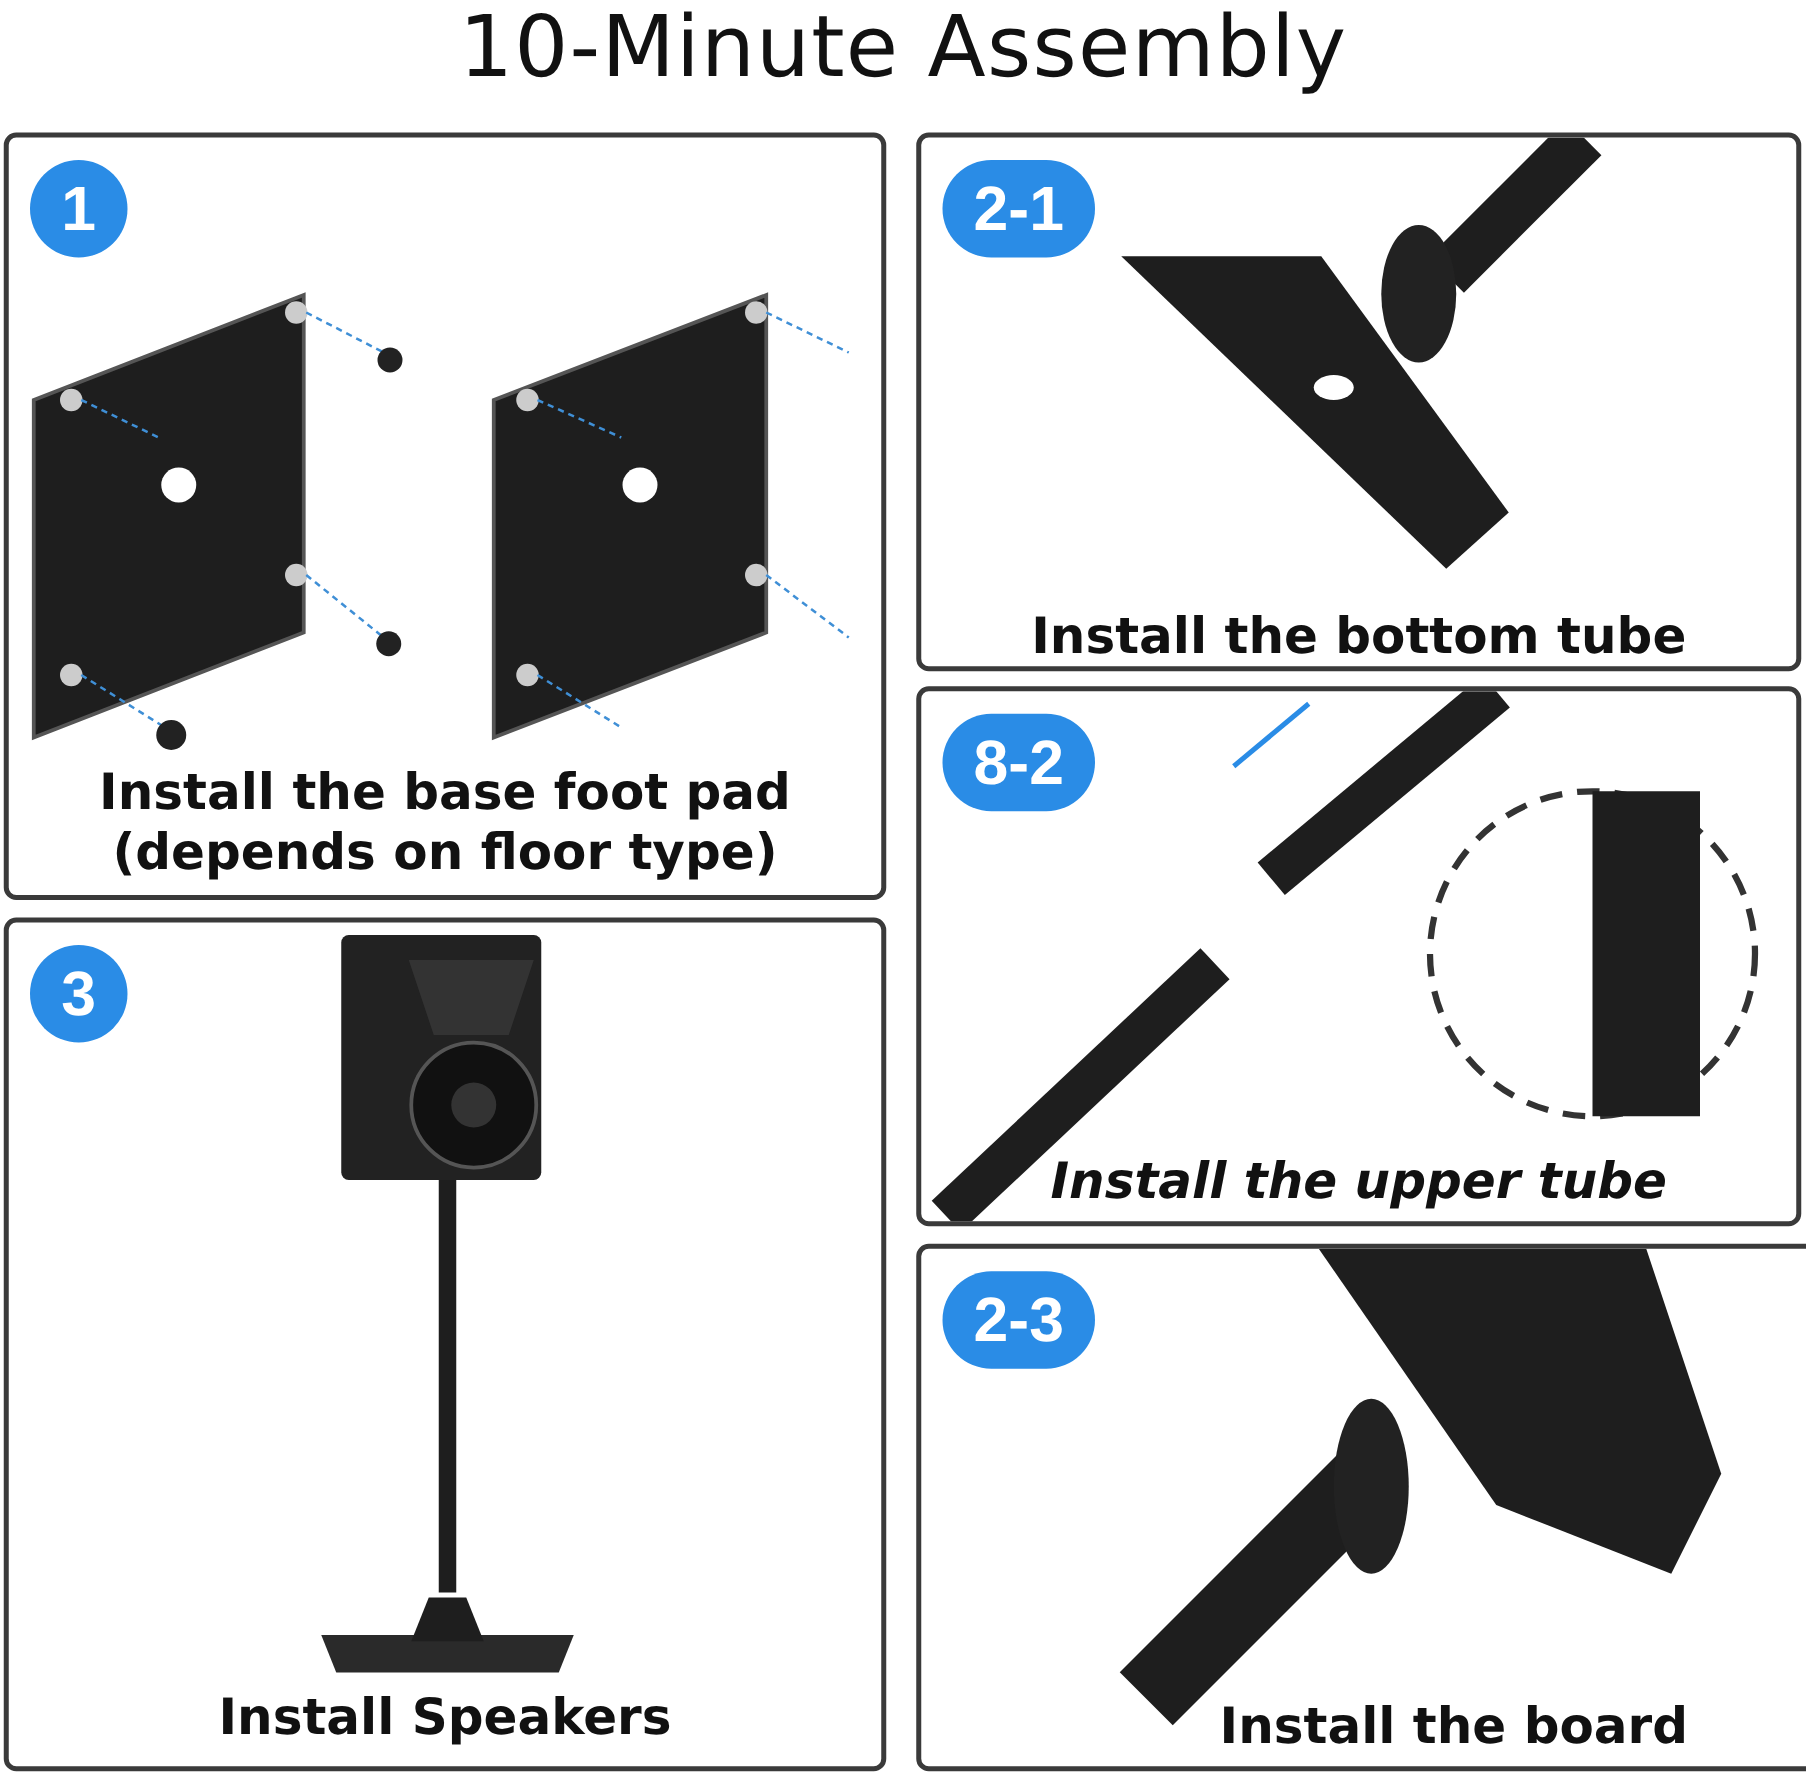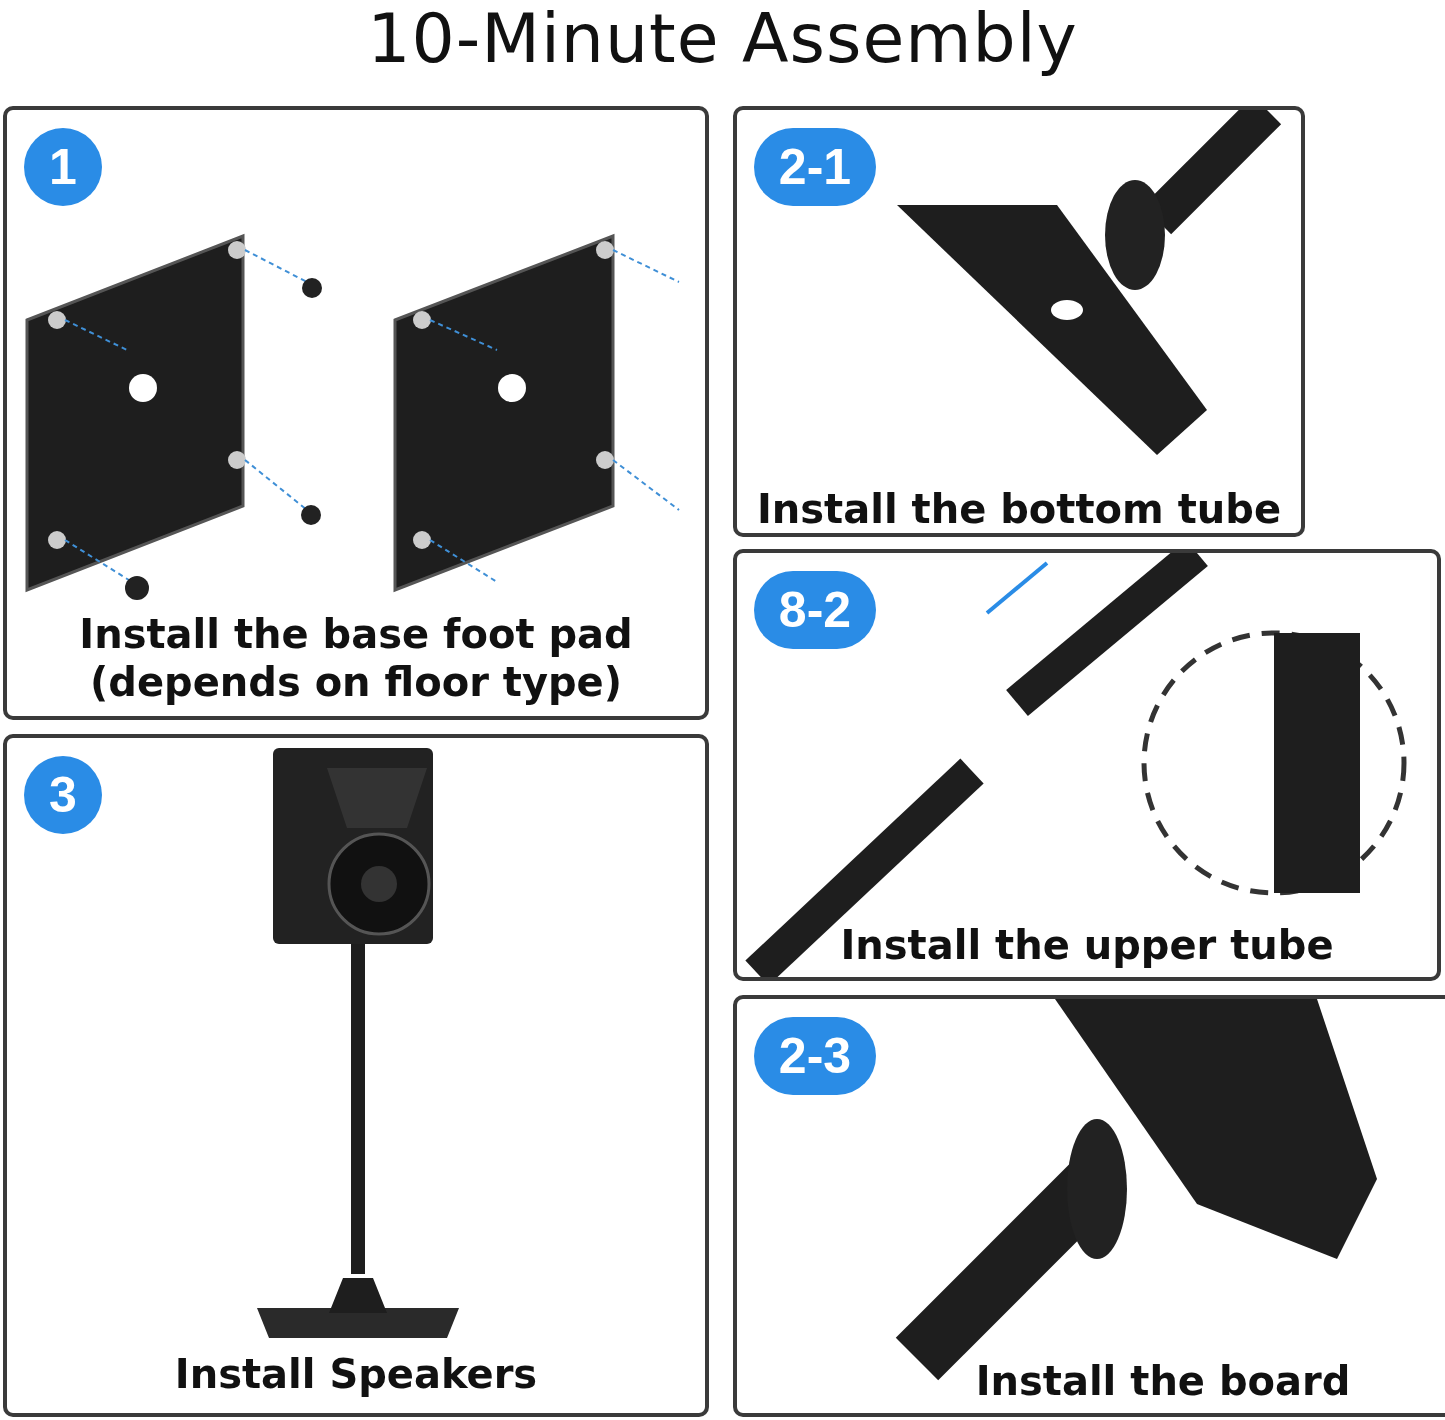--- a/index.html
+++ b/index.html
@@ -45,41 +45,41 @@
     <g fill="#222">
         <circle cx="305" cy="118" r="10"></circle>
         <circle cx="304" cy="345" r="10"></circle>
         <circle cx="130" cy="418" r="12"></circle>
       </g>
   </svg>
   <div class="caption" style="top:548px;">(depends on floor type)</div>
   <div class="caption" style="top:500px;">Install the base foot pad</div>
 </div>
 
-<div class="panel" style="left:733px;top:106px;width:572px;height:431px;">
+<div class="panel" style="left:733px;top:106px;width:708px;height:431px;">
   <div class="badge" style="left:17px;top:18px;width:122px;height:78px;font-size:50px;">2-1</div>
   <svg width="700" height="360" style="left:0;top:0">
     <polygon points="160,95 320,95 470,300 420,345" fill="#1e1e1e"></polygon>
     <line x1="420" y1="110" x2="530" y2="0" stroke="#1e1e1e" stroke-width="40"></line>
     <ellipse cx="398" cy="125" rx="30" ry="55" fill="#222"></ellipse>
     <ellipse cx="330" cy="200" rx="16" ry="10" fill="#fff"></ellipse>
   </svg>
   <div class="caption" style="top:375px;">Install the bottom tube</div>
 </div>
 
 <div class="panel" style="left:733px;top:549px;width:708px;height:432px;">
   <div class="badge" style="left:17px;top:18px;width:122px;height:78px;font-size:50px;">8-2</div>
   <svg width="700" height="430" style="left:0;top:0">
     <line x1="280" y1="150" x2="460" y2="0" stroke="#1e1e1e" stroke-width="34"></line>
     <line x1="20" y1="420" x2="235" y2="218" stroke="#1e1e1e" stroke-width="34"></line>
     <line x1="250" y1="60" x2="310" y2="10" stroke="#2a8ce6" stroke-width="4"></line>
     <circle cx="537" cy="210" r="130" fill="none" stroke="#333" stroke-width="5" stroke-dasharray="18,12"></circle>
     <rect x="537" y="80" width="86" height="260" fill="#1e1e1e"></rect>
   </svg>
-  <div class="caption" style="top:368px;">Install the upper tube</div>
+  <div class="caption" style="top:368px;font-style:italic;">Install the upper tube</div>
 </div>
 
 <div class="panel" style="left:733px;top:995px;width:764px;height:422px;">
   <div class="badge" style="left:17px;top:18px;width:122px;height:78px;font-size:50px;">2-3</div>
   <svg width="700" height="420" style="left:0;top:0">
     <polygon points="318,0 580,0 640,180 600,260 460,205" fill="#1e1e1e"></polygon>
     <line x1="180" y1="360" x2="360" y2="180" stroke="#1e1e1e" stroke-width="60"></line>
     <ellipse cx="360" cy="190" rx="30" ry="70" fill="#222"></ellipse>
   </svg>
   <div class="caption" style="top:358px;margin-left:48px;">Install the board</div>

